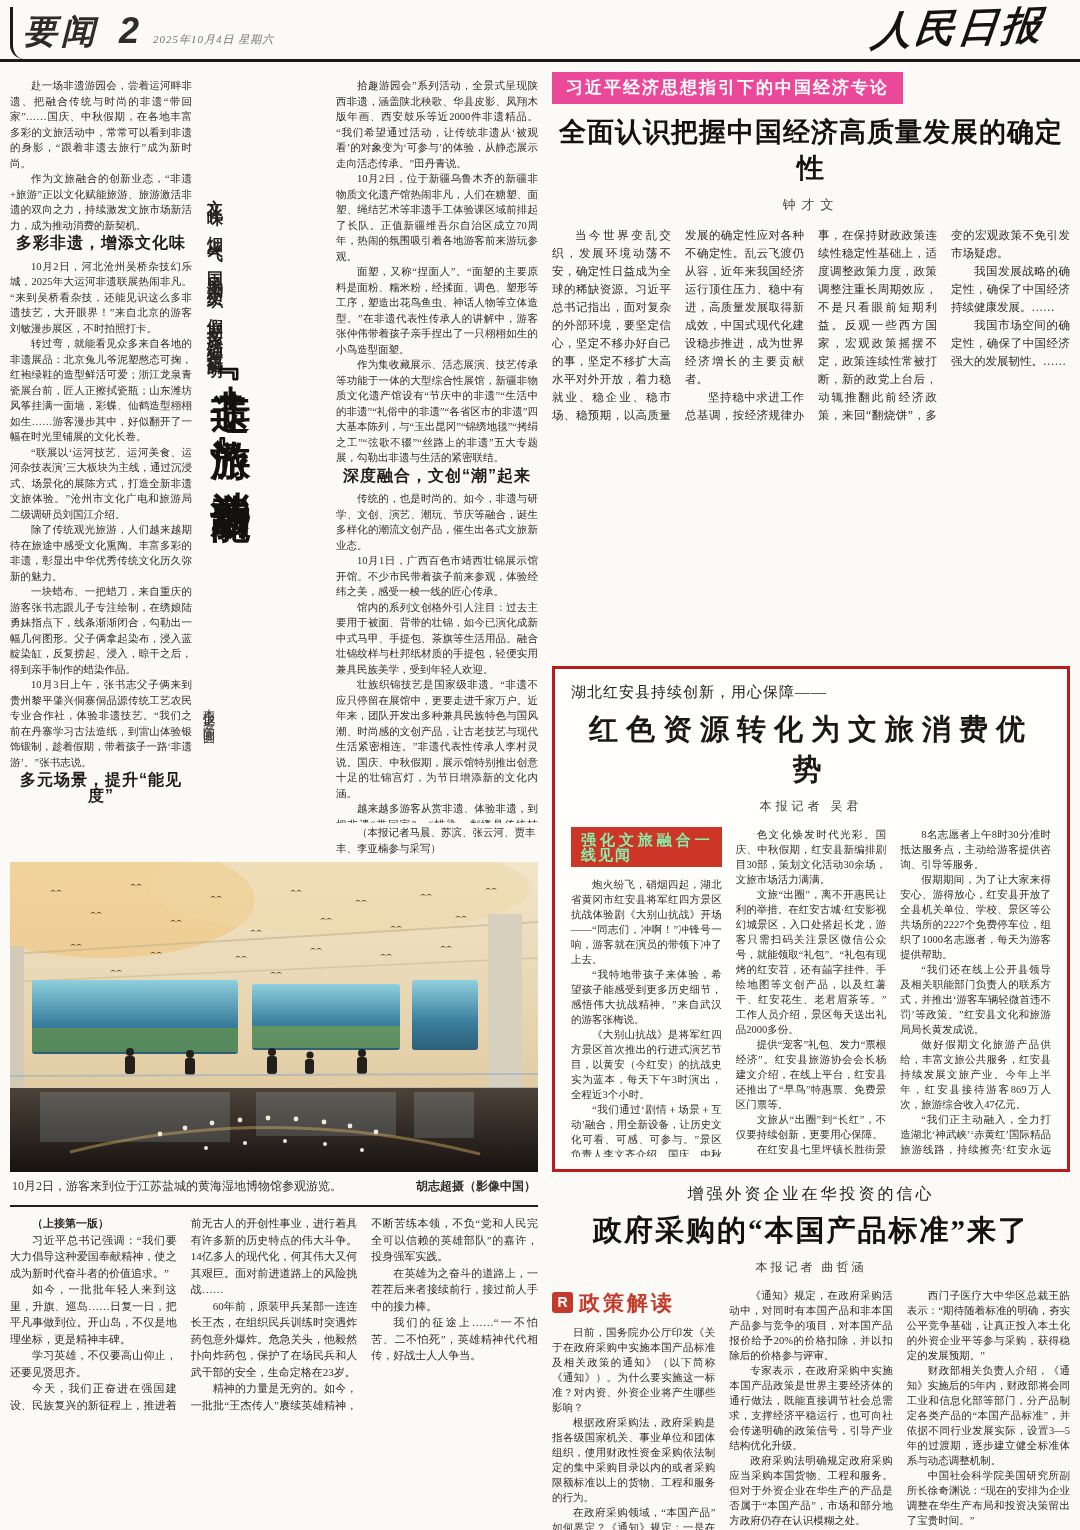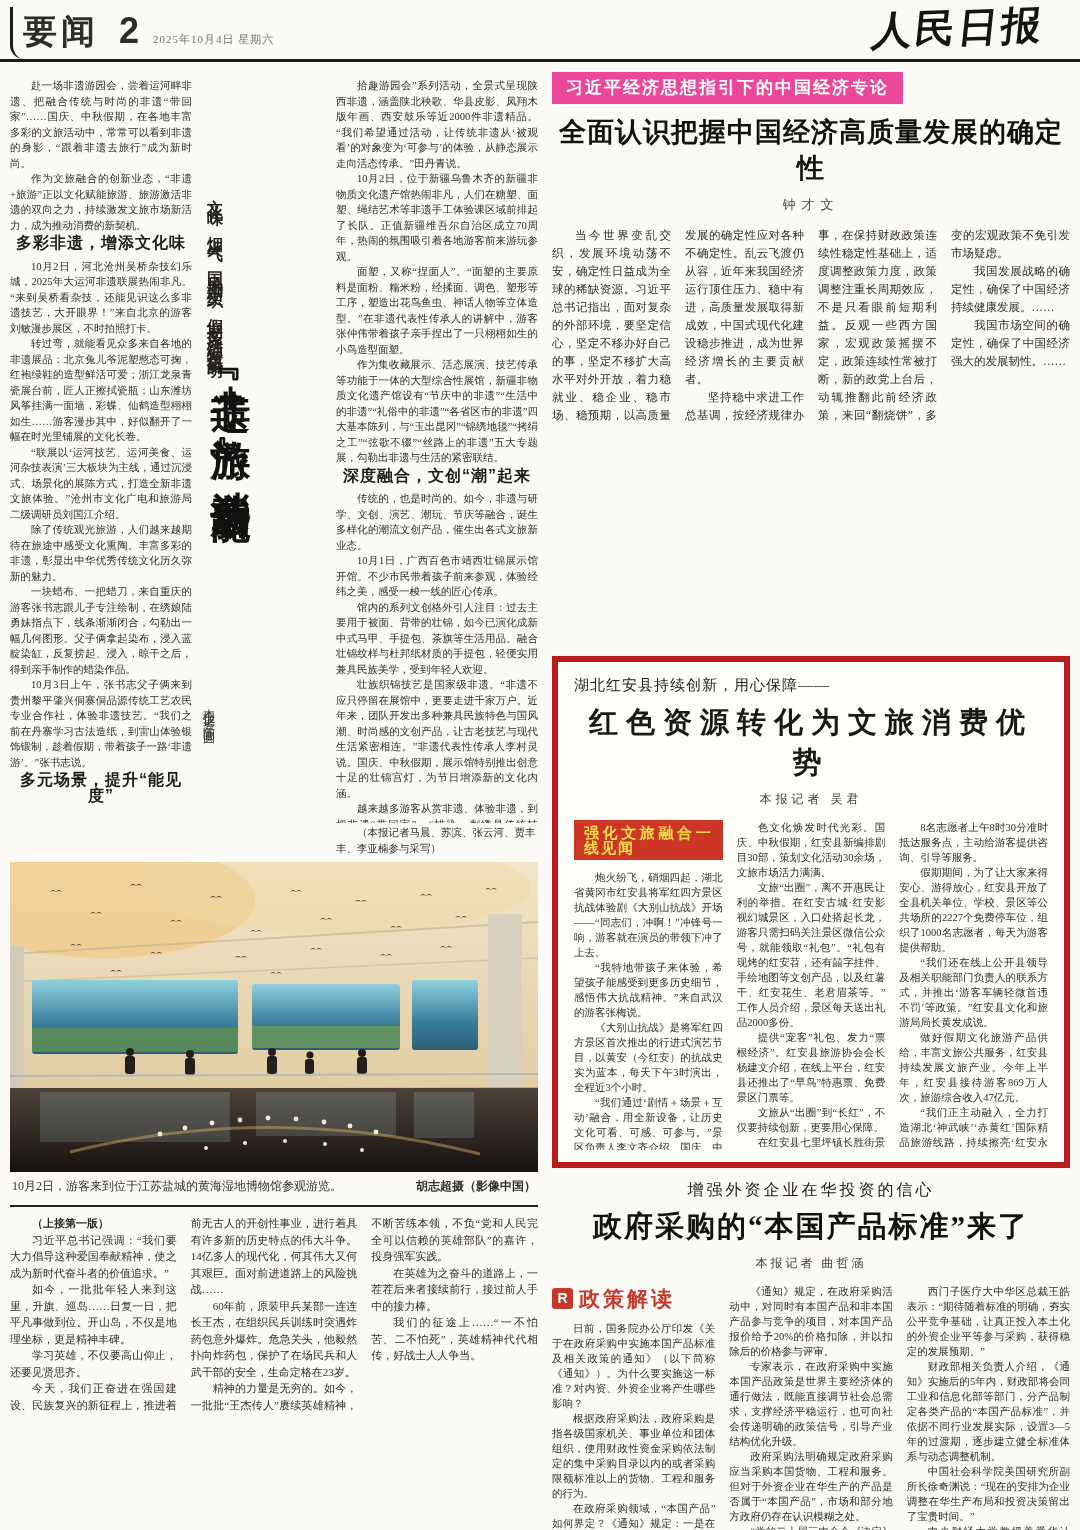--- a/index.html
+++ b/index.html
@@ -8,21 +8,21 @@
     font-family:"Liberation Serif","DejaVu Serif",serif;
     color:#2e2c29;
     width:1080px; height:1530px;
     background:#fbfaf6;
     overflow:hidden;
     position:relative;
   }
   
   .page-header{
     display:flex; align-items:flex-end; justify-content:space-between;
-    padding:20px 10px 0 10px; border-bottom:3px solid #1c1b19; height:62px;
+    padding:20px 10px 0 10px; border-bottom:3px solid #1c1b19; height:62px;font-style:italic;
   }
   .page-tag{
     display:flex; align-items:baseline; gap:14px;
     border-left:3px solid #1c1b19; border-bottom-left-radius:14px;
     padding:2px 6px 4px 10px;
   }
   .page-tag .zh{ font-family:"Liberation Sans","DejaVu Sans",sans-serif; font-weight:900; font-size:34px; letter-spacing:4px; }
   .page-tag .num{ font-family:"Liberation Sans","DejaVu Sans",sans-serif; font-weight:700; font-size:36px; margin-left:6px;}
   .page-tag .date{ font-size:11px; color:#737373; letter-spacing:1px; padding-bottom:6px;}
   .masthead{
@@ -71,31 +71,31 @@
     font-size:17px; letter-spacing:2px; padding:4px 14px 5px; margin:2px 0 10px;
   }
   .econ-headline{
     font-family:Liberation Sans, sans-serif; font-weight:900;
     font-size:27px; letter-spacing:1px; text-align:center; color:#131211; margin-bottom:10px;
   }
   .econ-byline{ text-align:center; font-size:13px; letter-spacing:6px; color:#4a4842; margin-bottom:12px;}
   .econ-body{ columns:4; column-gap:14px; font-size:11.5px; line-height:18px; height:430px; overflow:hidden; text-align:justify;}
   
   .red-box{
-    border:6px solid #b91c1c; padding:14px 16px 12px; background:#fffefb;
+    border:3px solid #b91c1c; margin-top:10px; padding:14px 16px 12px; background:#fffefb;
   }
   .box-kicker{ font-size:15px; letter-spacing:1px; color:#24221f; margin-bottom:8px;}
   .box-headline{
     text-align:center; font-size:29px; font-weight:700; letter-spacing:8px; color:#1a1917; margin-bottom:8px;
   }
   .box-byline{ text-align:center; font-size:12px; letter-spacing:4px; color:#44413c; margin-bottom:12px;}
   .box-grid{ display:grid; grid-template-columns:1fr 1fr 1fr; column-gap:14px; height:330px; overflow:hidden;}
   .box-col{ font-size:10.5px; line-height:15px; overflow:hidden; text-align:justify;}
   .box-label{
-    display:inline-block; background:#cd3526; color:#fde047;
+    display:inline-block; background:#cd3526; color:#86efac;
     font-family:"Liberation Sans","DejaVu Sans",sans-serif; font-weight:900;
     font-size:15px; letter-spacing:2px; padding:5px 10px; margin-bottom:10px;
   }
   
   .policy{ margin-top:12px; }
   .policy-kicker{ text-align:center; font-family:"Liberation Sans","DejaVu Sans",sans-serif; font-size:16px; letter-spacing:3px; color:#24221f; margin-bottom:6px;}
   .policy-headline{ text-align:center; font-size:29px; font-weight:900; letter-spacing:2px; color:#131211; margin-bottom:8px;}
   .policy-byline{ text-align:center; font-size:12px; letter-spacing:3px; color:#44413c; margin-bottom:12px;}
   .policy-grid{ display:grid; grid-template-columns:1fr 1fr 1fr; column-gap:14px; height:298px; overflow:hidden;}
   .policy-col{ font-size:10.5px; line-height:15px; overflow:hidden; text-align:justify;}

